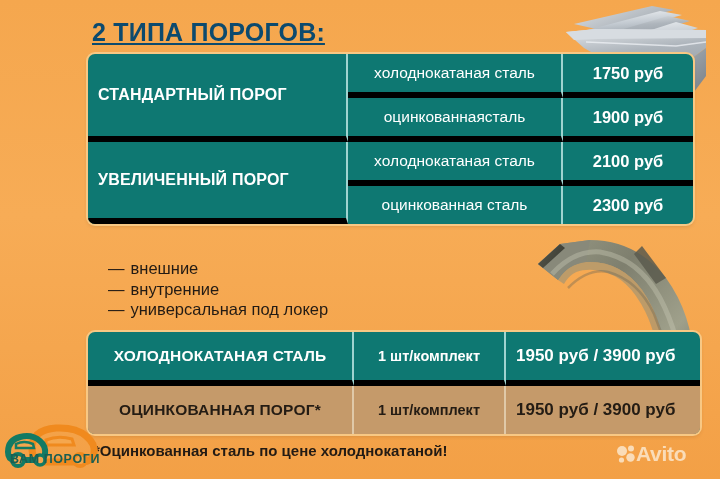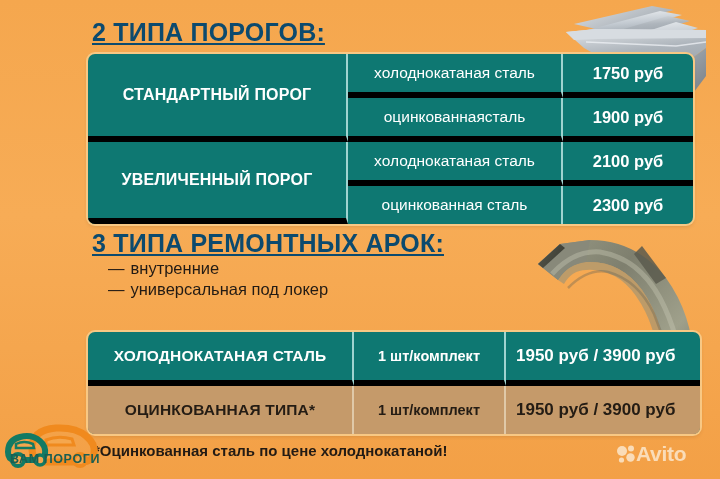--- a/index.html
+++ b/index.html
@@ -74,21 +74,20 @@
   .price-table td.last-col { border-right: none; }
   .price-table tr.last-row td { border-bottom: none; }
 
   
   #table-sills { left: 88px; top: 54px; width: 541px; }
   #table-sills td { height: 38px; }
   #table-sills td.name-cell {
     width: 238px;
     font-size: 16px;
     font-weight: bold;
-    text-align: center;
     letter-spacing: 0.2px;
   }
   #table-sills td.steel-cell {
     width: 193px;
     font-size: 15.5px;
     text-align: center;
     font-weight: normal;
   }
   #table-sills td.price-cell {
     width: 110px;
@@ -251,23 +250,25 @@
         <td class="steel-cell">холоднокатаная сталь</td>
         <td class="price-cell last-col">2100 руб</td>
       </tr>
       <tr class="last-row">
         <td class="steel-cell">оцинкованная сталь</td>
         <td class="price-cell last-col">2300 руб</td>
       </tr>
     </tbody>
   </table>
 
-  <div class="heading" id="heading-arches">3 ТИПА РЕМОНТНЫХ АРОК:</div>
 
   <ul id="arch-types">
+    <li>
+      <span class="dash">—</span><span>внешние</span>
+    </li>
     <li>
       <span class="dash">—</span><span>внутренние</span>
     </li>
     <li>
       <span class="dash">—</span><span>универсальная под локер</span>
     </li>
   </ul>
 
   <svg id="photo-arch" viewBox="0 0 204 180">
     <defs>
@@ -300,21 +301,21 @@
   </svg>
 
   <table class="price-table" id="table-arches">
     <tbody>
       <tr>
         <td class="name-cell">ХОЛОДНОКАТАНАЯ СТАЛЬ</td>
         <td class="qty-cell">1 шт/комплект</td>
         <td class="price-cell last-col">1950 руб / 3900 руб</td>
       </tr>
       <tr class="tan-row last-row">
-        <td class="name-cell">ОЦИНКОВАННАЯ ТИПА*</td>
+        <td class="name-cell">ОЦИНКОВАННАЯ ПОРОГ*</td>
         <td class="qty-cell">1 шт/комплект</td>
         <td class="price-cell last-col">1950 руб / 3900 руб</td>
       </tr>
     </tbody>
   </table>
 
   <div id="footnote">*Оцинкованная сталь по цене холоднокатаной!</div>
 
   <svg id="logo" viewBox="0 0 102 58">
 

